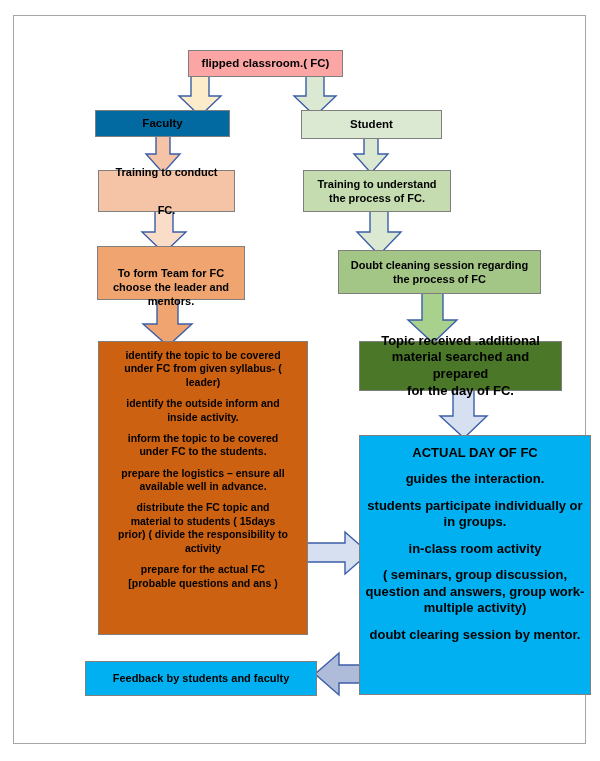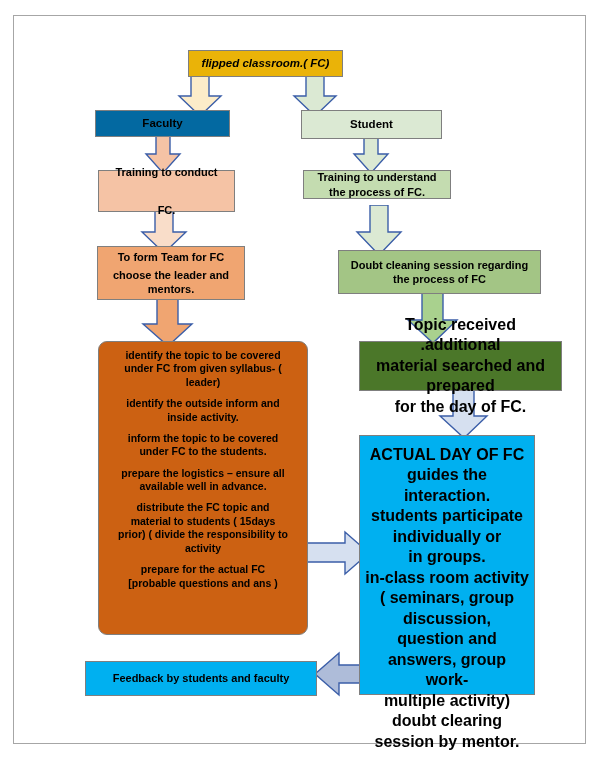--- a/index.html
+++ b/index.html
@@ -37,21 +37,21 @@
     color: #000000;
     font-weight: bold;
     line-height: 1.28;
     padding: 3px 5px;
     z-index: 5;
   }
   .node .ln { display: block; width: 100%; }
   .gap { height: 0.75em; }
 
   
-  .fill-top     { background: #eab308; font-style: italic; }
+  .fill-top     { background: #fca5a5; }
   .fill-faculty { background: #0369a1; }
   .fill-student { background: #dbe9d3; }
   .fill-trainf  { background: #f5c3a5; }
   .fill-traing  { background: #c4dcb0; }
   .fill-team    { background: #f0a571; }
   .fill-doubt   { background: #a3c585; }
   .fill-big-or  { background: #cc6112; }
   .fill-dkgreen { background: #4b7729; }
   .fill-cyan    { background: #00b0f0; }
 
@@ -141,44 +141,44 @@
 
   <div class="node fill-student" style="left:301px; top:110px; width:141px; height:29px; font-size:11.5px;">
     <span class="ln">Student</span>
   </div>
 
   <div class="node fill-trainf" style="left:98px; top:170px; width:137px; height:42px; font-size:11px;gap:24px;">
     <span class="ln">Training to conduct</span>
     <span class="ln">FC.</span>
   </div>
 
-  <div class="node fill-traing" style="left:303px; top:170px; width:148px; height:29px; font-size:11px;">
+  <div class="node fill-traing" style="left:303px; top:170px; width:148px; height:42px; font-size:11px;">
     <span class="ln">Training to understand</span>
     <span class="ln">the process of FC.</span>
   </div>
 
-  <div class="node fill-team" style="left:97px; top:246px; width:148px; height:54px; font-size:11px; justify-content:flex-start; padding-top:3px;">
+  <div class="node fill-team" style="left:97px; top:246px; width:148px; height:54px; font-size:11px; justify-content:flex-start; padding-top:19px;">
     <span class="ln">To form Team for FC</span>
     <div class="gap"></div>
     <span class="ln">choose the leader and</span>
     <span class="ln">mentors.</span>
   </div>
 
   <div class="node fill-doubt" style="left:338px; top:250px; width:203px; height:44px; font-size:11px;">
     <span class="ln">Doubt cleaning session regarding</span>
     <span class="ln">the process of FC</span>
   </div>
 
-  <div class="node fill-dkgreen" style="left:359px; top:341px; width:203px; height:50px; font-size:16px;">
+  <div class="node fill-dkgreen" style="left:359px; top:341px; width:203px; height:50px; font-size:13px;">
     <span class="ln">Topic received .additional</span>
     <span class="ln">material searched and prepared</span>
     <span class="ln">for the day of FC.</span>
   </div>
 
-  <div class="node fill-big-or" style="left:98px; top:341px; width:210px; height:294px; font-size:10.5px; justify-content:flex-start; padding-top:7px;border-radius:9px;">
+  <div class="node fill-big-or" style="left:98px; top:341px; width:210px; height:294px; font-size:10.5px; justify-content:flex-start; padding-top:7px;">
     <span class="ln">identify the topic to be covered</span>
     <span class="ln">under FC from given syllabus- (</span>
     <span class="ln">leader)</span>
     <div class="gap"></div>
     <span class="ln">identify the outside inform and</span>
     <span class="ln">inside activity.</span>
     <div class="gap"></div>
     <span class="ln">inform the topic to be covered</span>
     <span class="ln">under FC to the students.</span>
     <div class="gap"></div>
@@ -187,21 +187,21 @@
     <div class="gap"></div>
     <span class="ln">distribute the FC topic  and</span>
     <span class="ln">material to students ( 15days</span>
     <span class="ln">prior) ( divide the responsibility to</span>
     <span class="ln">activity</span>
     <div class="gap"></div>
     <span class="ln">prepare for the actual FC</span>
     <span class="ln">[probable questions and ans )</span>
   </div>
 
-  <div class="node fill-cyan" style="left:359px; top:435px; width:176px; height:260px; font-size:16px; justify-content:flex-start; padding-top:9px;">
+  <div class="node fill-cyan" style="left:359px; top:435px; width:232px; height:260px; font-size:13px; justify-content:flex-start; padding-top:9px;">
     <span class="ln">ACTUAL  DAY OF FC</span>
     <div class="gap"></div>
     <span class="ln">guides the interaction.</span>
     <div class="gap"></div>
     <span class="ln">students participate individually or</span>
     <span class="ln">in groups.</span>
     <div class="gap"></div>
     <span class="ln">in-class room activity</span>
     <div class="gap"></div>
     <span class="ln">( seminars, group discussion,</span>

